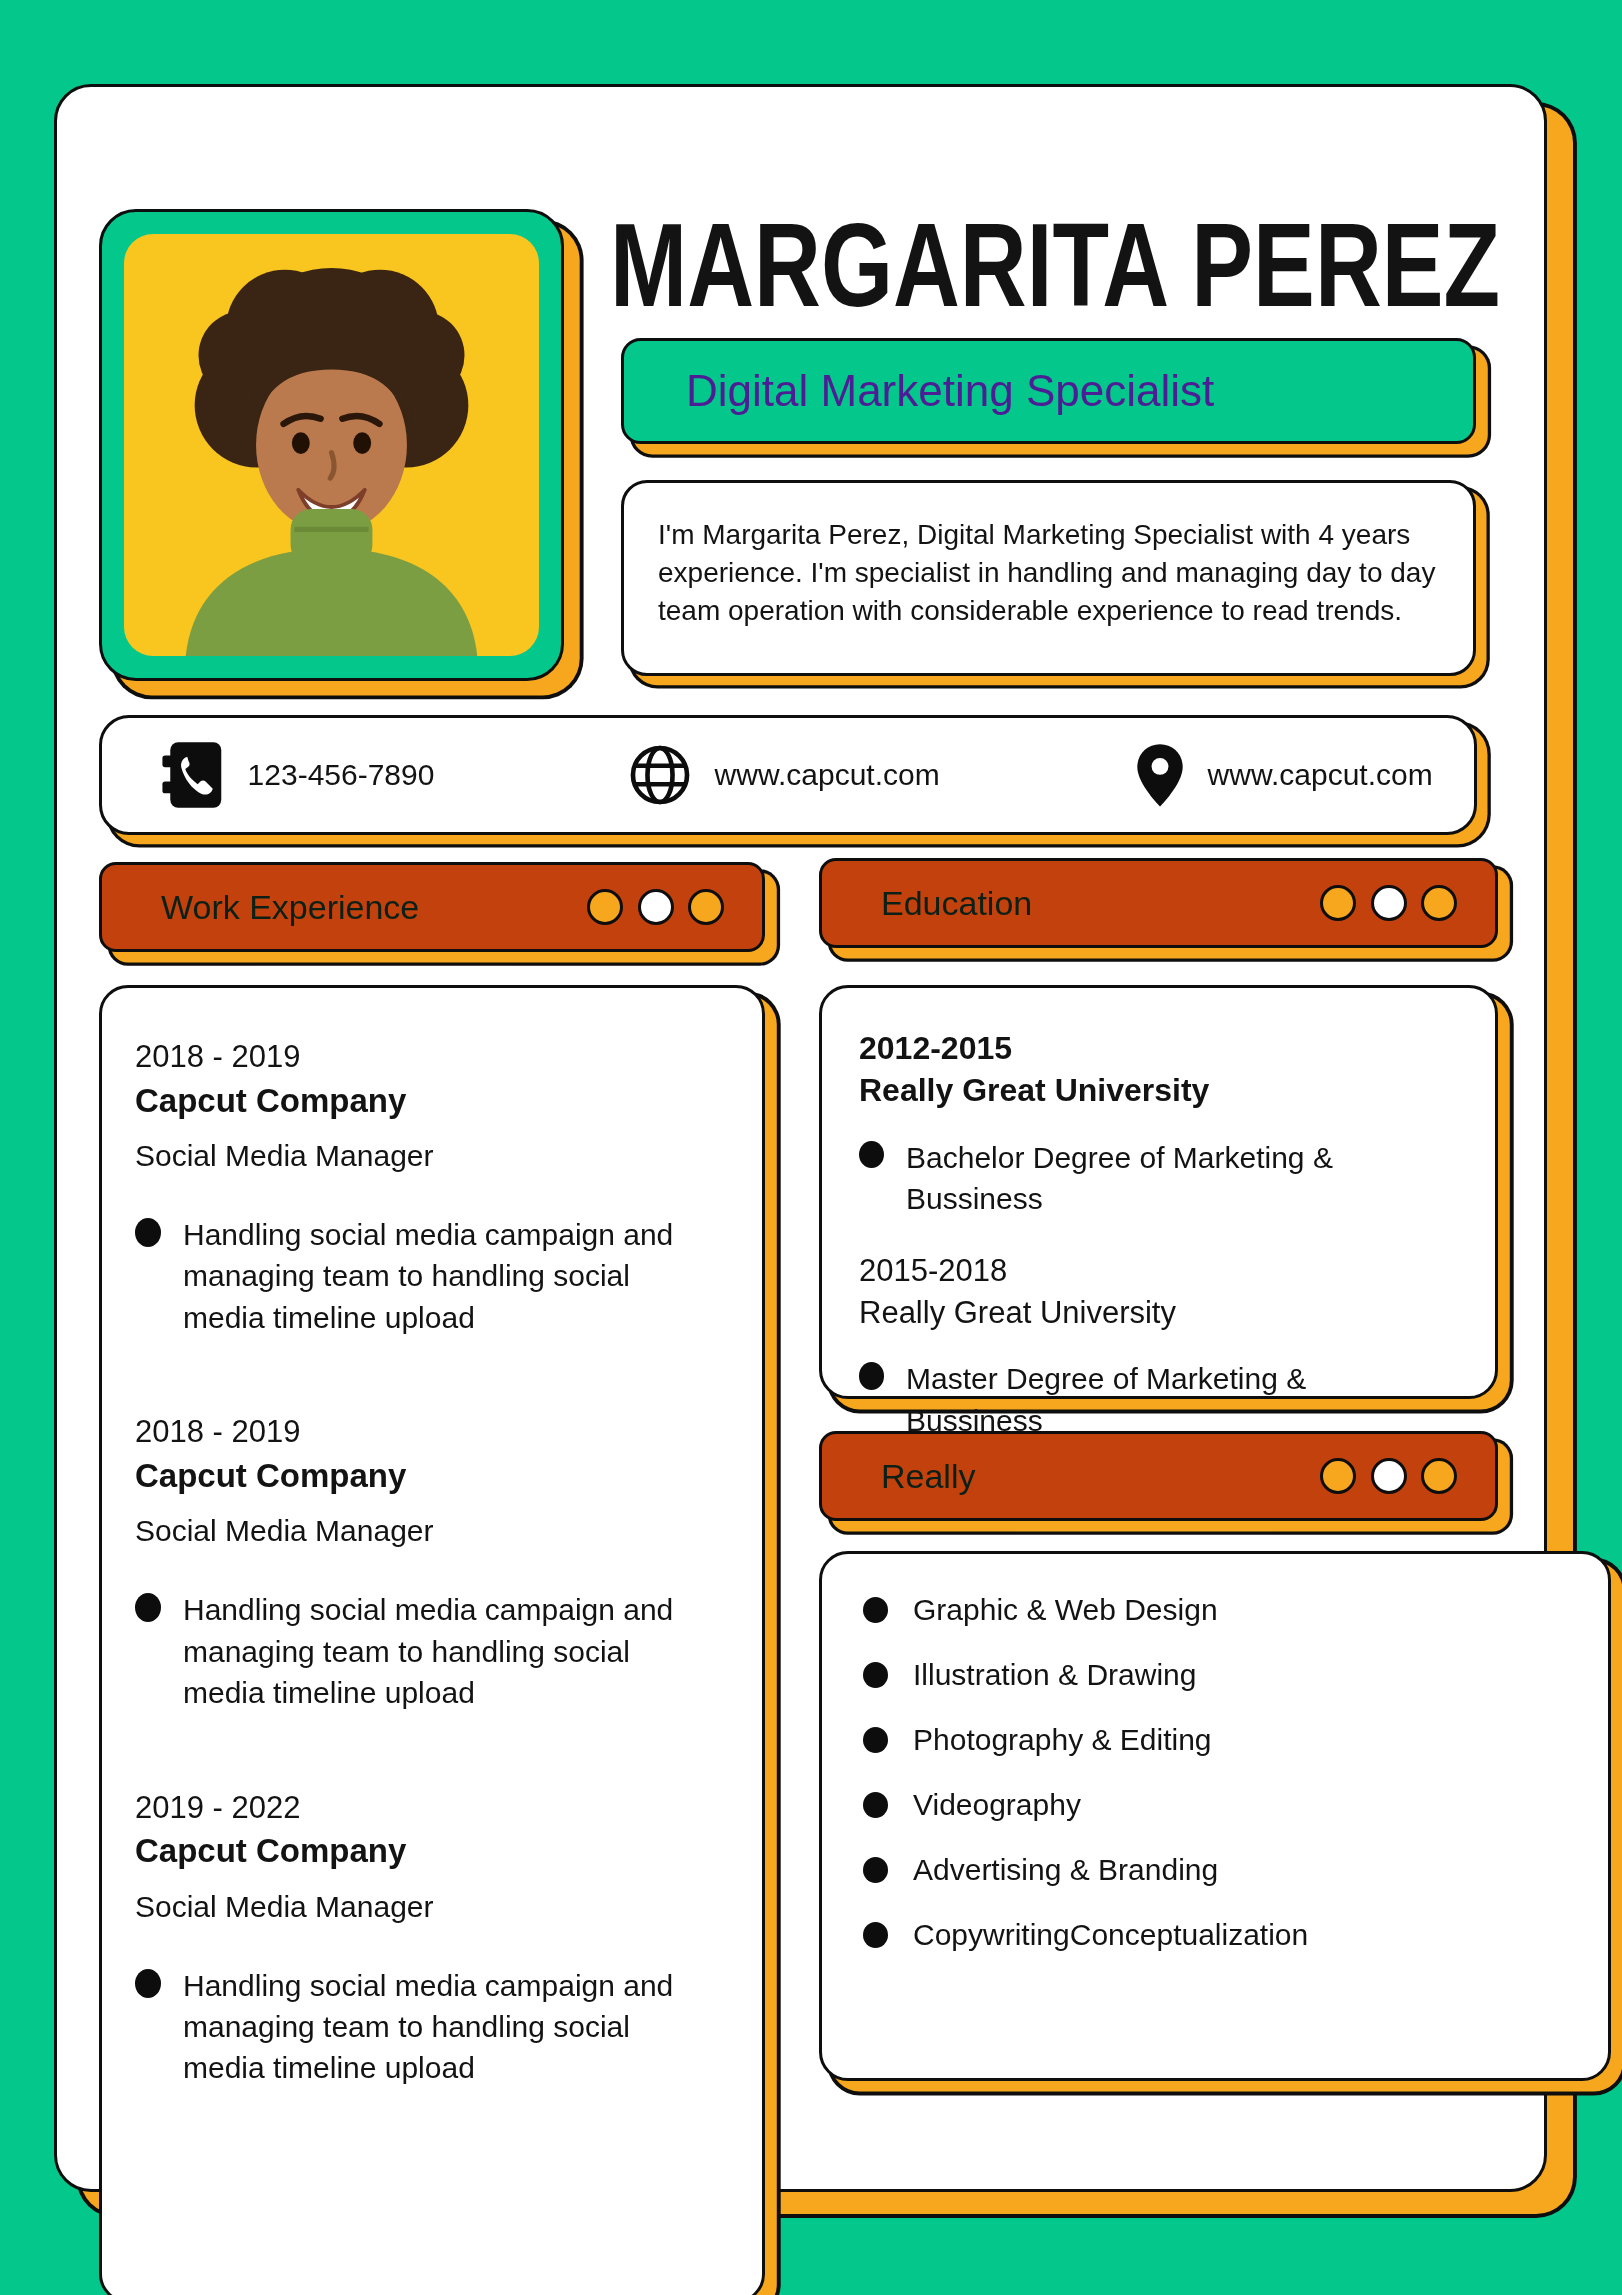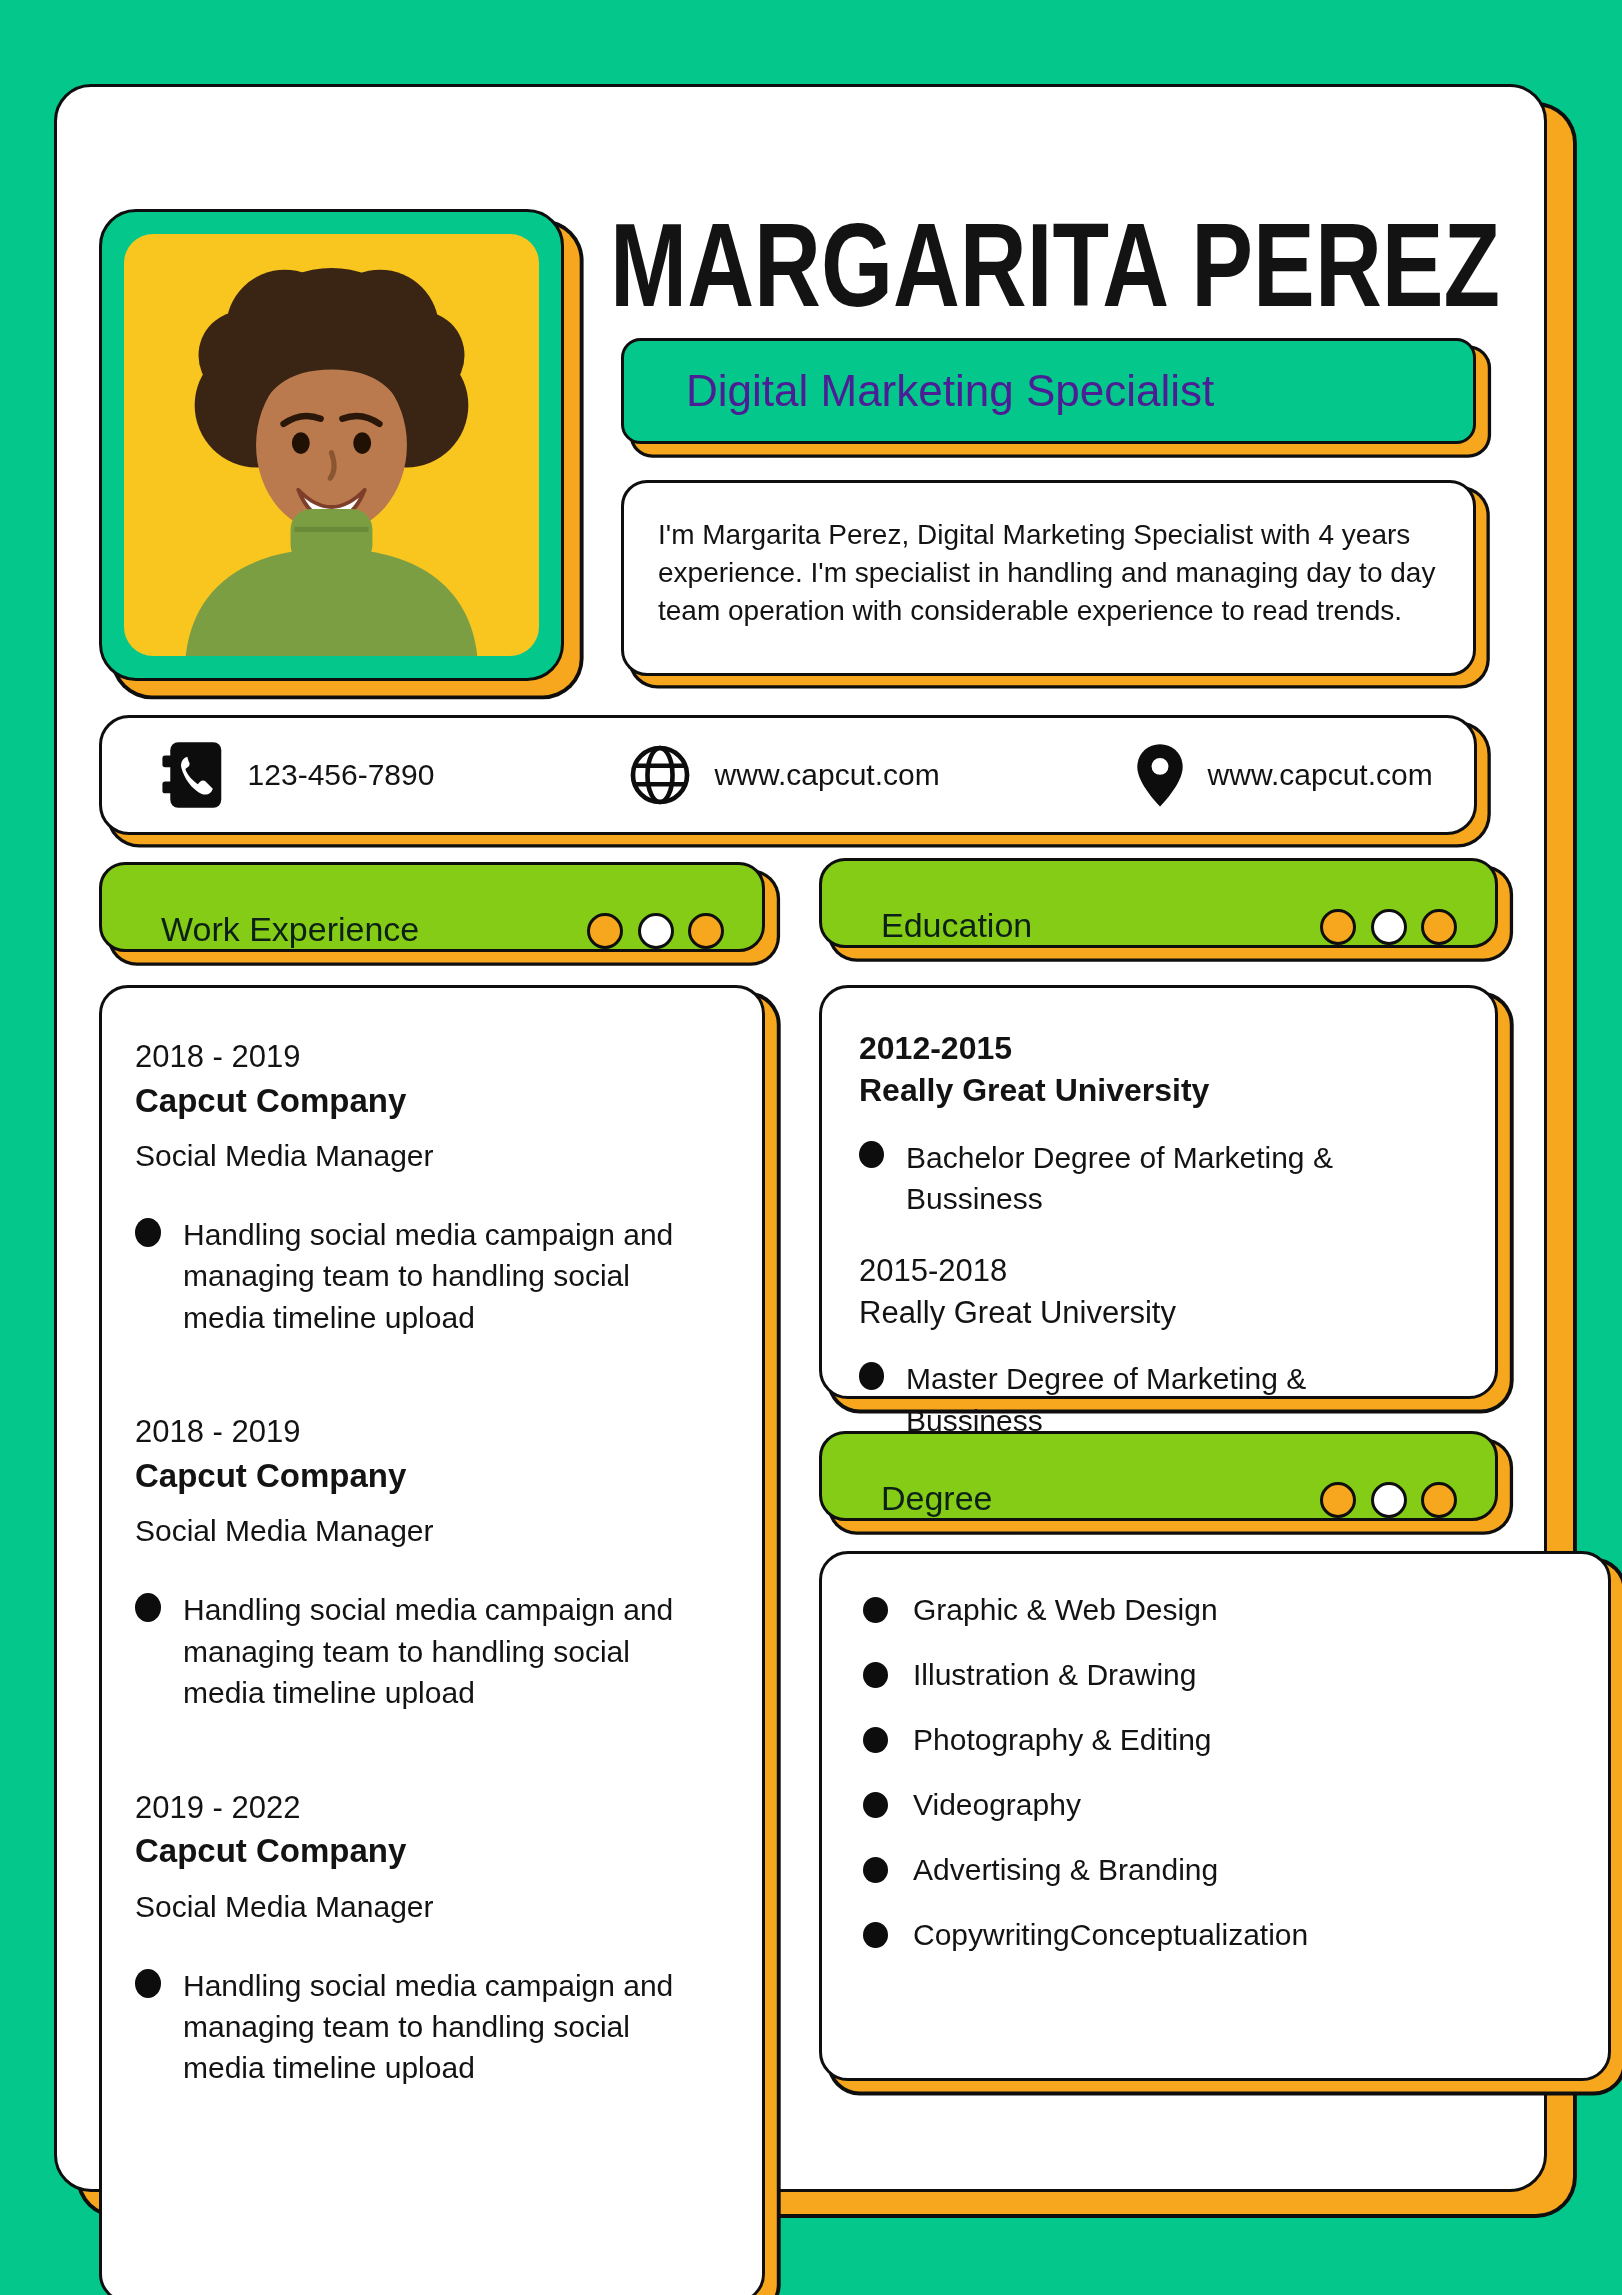--- a/index.html
+++ b/index.html
@@ -55,23 +55,23 @@
     box-sizing:border-box;
   }
   .contact-item{position:absolute;top:0;height:100%;display:flex;align-items:center;gap:23.6px;font-size:30px;font-weight:500;}
   .ci-phone{left:59px;}
   .ci-web{left:527px;}
   .ci-loc{left:1034px;}
   .contact-item svg{display:block;}
   
   .sec-header{
     position:absolute;height:90px;
-    background:#84cc16;border:3.9px solid #0e0e0e;border-radius:26px;
+    background:#c2410c;border:3.9px solid #0e0e0e;border-radius:17px;
     box-shadow:11.8px 10.5px 0 0 #F7A71D,11.8px 10.5px 0 3.3px #0e0e0e;
-    display:flex;align-items:flex-end;justify-content:space-between;
+    display:flex;align-items:center;justify-content:space-between;
     box-sizing:border-box;padding:0 38px 0 59px;
     font-size:34px;font-weight:500;color:#0c2018;
   }
   .hdr-work{left:42px;top:775px;width:666px;}
   .hdr-edu{left:762px;top:771px;width:679px;}
   .hdr-skill{left:762px;top:1344px;width:679px;}
   .dots{display:flex;gap:14.4px;}
   .dot-circle{width:30px;height:30px;border-radius:50%;border:3.3px solid #0e0e0e;box-sizing:content-box;}
   .dot-orange{background:#F7A71D;}
   .dot-white{background:#ffffff;}
@@ -197,21 +197,21 @@
   <div class="sec-header hdr-edu">
     <span>Education</span>
     <div class="dots">
       <div class="dot-circle dot-orange"></div>
       <div class="dot-circle dot-white"></div>
       <div class="dot-circle dot-orange"></div>
     </div>
   </div>
 
   <div class="sec-header hdr-skill">
-    <span>Degree</span>
+    <span>Really</span>
     <div class="dots">
       <div class="dot-circle dot-orange"></div>
       <div class="dot-circle dot-white"></div>
       <div class="dot-circle dot-orange"></div>
     </div>
   </div>
 
   <div class="sec-body body-work">
 
     <div class="entry">

